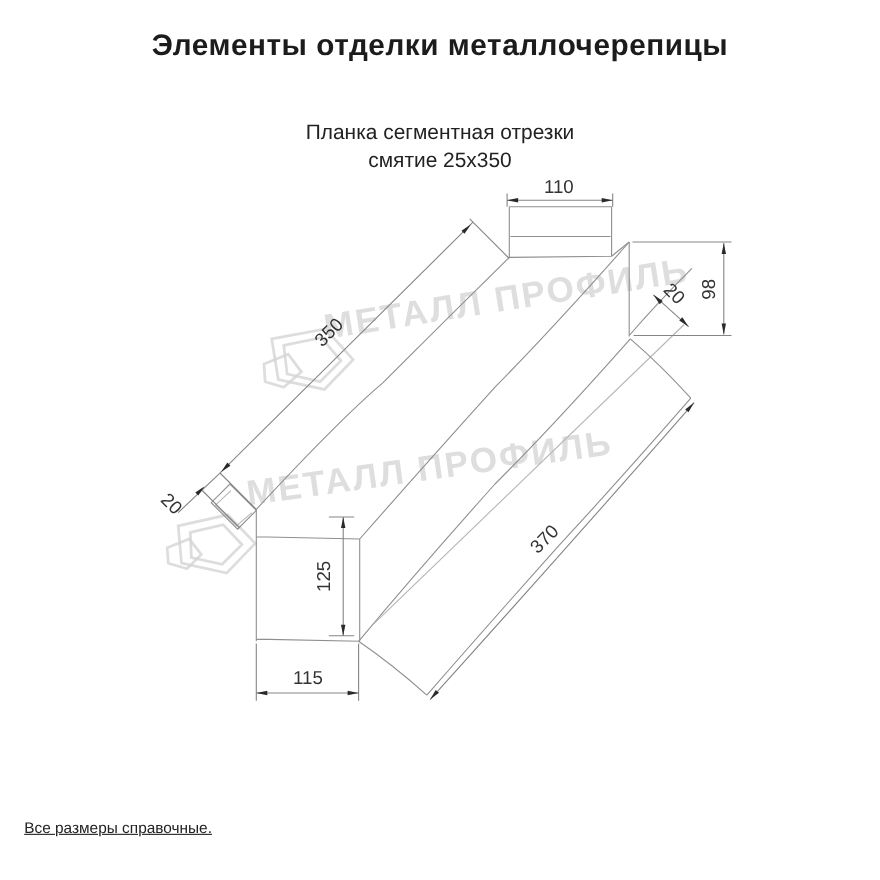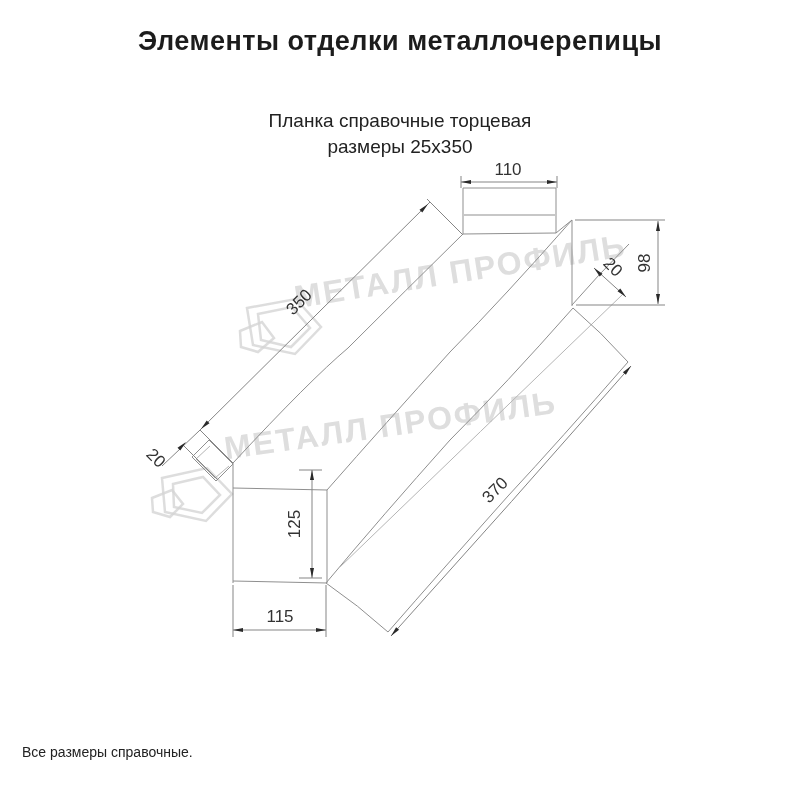--- a/index.html
+++ b/index.html
@@ -1,39 +1,39 @@
 <!DOCTYPE html>
 <html><head>
 <meta charset="utf-8">
 <style>
   html,body{margin:0;padding:0;background:#ffffff;}
   body{width:800px;height:800px;position:relative;font-family:"Liberation Sans","DejaVu Sans",sans-serif;overflow:hidden;}
   .title{position:absolute;top:26px;left:0;width:800px;text-align:center;
          font-size:27px;font-weight:bold;color:#1c1c1c;letter-spacing:0.5px;}
   .subtitle{position:absolute;top:108px;left:0;width:800px;text-align:center;
             font-size:19px;font-weight:500;color:#222;line-height:26px;}
-  .notes{position:absolute;top:742px;left:22px;font-size:14px;color:#222;line-height:21px;}
+  .notes{position:absolute;top:742px;left:22px;font-size:14px;color:#222;line-height:21px;text-decoration:underline;}
   svg{position:absolute;top:0;left:0;}
   .struct{fill:none;stroke:#8f8f8f;stroke-width:1;}
   .struct-light{fill:none;stroke:#b5b5b5;stroke-width:1;}
   .dim{fill:none;stroke:#858585;stroke-width:1;}
   .arrow{fill:#2a2a2a;stroke:none;}
   .dimtext{fill:#333;font-size:17px;font-family:"Liberation Sans","DejaVu Sans",sans-serif;}
   .wm-text{fill:#d6d6d6;font-size:32px;font-weight:bold;letter-spacing:2px;
            font-family:"Liberation Sans","DejaVu Sans",sans-serif;opacity:0.8;}
   .wm-logo{fill:none;stroke:#d4d4d4;stroke-width:2.5;opacity:0.8;}
 </style>
 </head>
 <body>
 
 <div class="title">Элементы отделки металлочерепицы</div>
 
 <div class="subtitle">
-  <div>Планка справочные торцевая</div>
-  <div>размеры 25х350</div>
+  <div>Планка сегментная отрезки</div>
+  <div>смятие 25х350</div>
 </div>
 
 <svg width="800" height="800" viewBox="0 0 800 800">
 
   <g>
     <polygon class="wm-logo" points="247,308 296,299 321,327 295,354 253,345"></polygon>
     <polygon class="wm-logo" points="258,314 292,307 310,328 291,347 261,340"></polygon>
     <polygon class="wm-logo" points="240,331 262,322 274,338 258,352 241,347"></polygon>
     <text class="wm-text" text-anchor="middle" transform="translate(462,282) rotate(-9)">МЕТАЛЛ ПРОФИЛЬ</text>
   </g>

